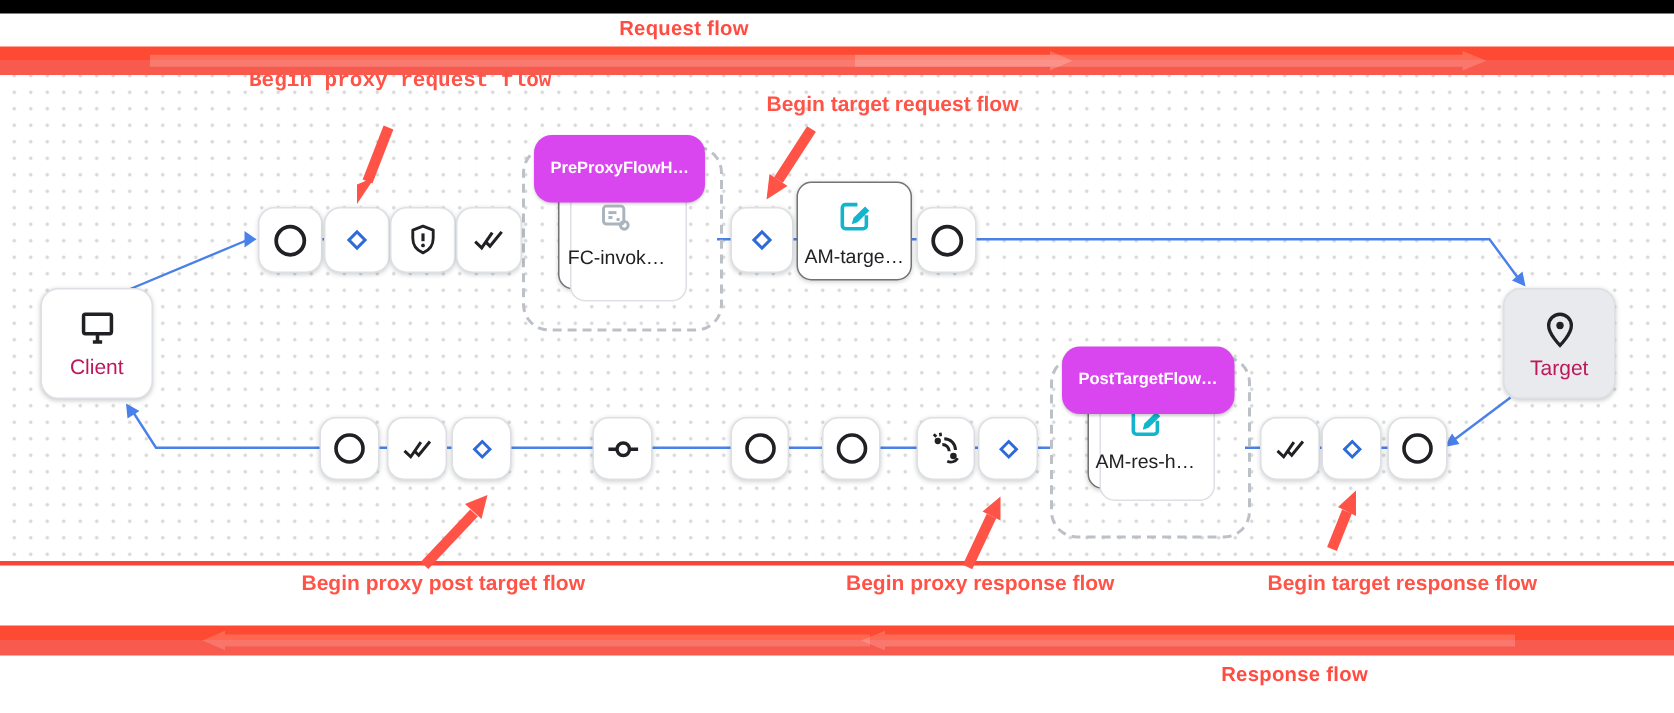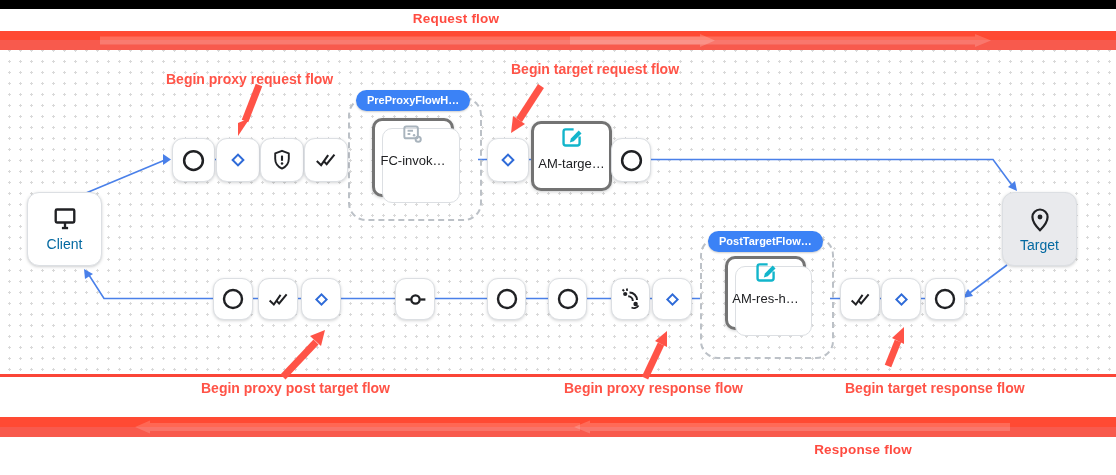--- a/index.html
+++ b/index.html
@@ -20,31 +20,31 @@
         background-image:radial-gradient(#d9d9d9 1.1px, transparent 1.4px);
         background-size:11px 11px;background-position:4px 6px;}
 
   
   .node{position:absolute;background:#fff;border:1px solid #dcdfe3;border-radius:11px;
         box-shadow:0 1px 3px rgba(60,64,67,.22);display:flex;align-items:center;
         justify-content:center;}
   .endpoint{position:absolute;width:73px;height:72px;background:#fff;border:1px solid #dcdfe3;
         border-radius:12px;box-shadow:0 1px 3px rgba(60,64,67,.25);display:flex;
         flex-direction:column;align-items:center;justify-content:center;gap:3px;}
-  .endpoint .lbl{font-size:14px;color:#0369a1;}
+  .endpoint .lbl{font-size:14px;color:#be185d;}
   .endpoint.gray{background:#e9eaed;}
-  .policy-card{position:absolute;background:#fff;border:3px solid #737373;border-radius:10px;
+  .policy-card{position:absolute;background:#fff;border:1px solid #737373;border-radius:10px;
         box-shadow:0 1px 3px rgba(60,64,67,.25);display:flex;flex-direction:column;
-        align-items:center;gap:6px;}
+        align-items:center;justify-content:center;gap:6px;}
   .policy-card .lbl{font-size:13px;color:#202124;white-space:nowrap;}
   .stack::before{content:"";position:absolute;left:7px;top:7px;width:100%;height:100%;
         background:#fff;border:1px solid #dcdfe3;border-radius:10px;z-index:-1;}
   .dashed-box{position:absolute;border:2px dashed #bcc1c7;border-radius:18px;}
-  .hook-badge{position:absolute;background:#3b82f6;color:#fff;font-size:11px;font-weight:bold;
-        padding:4px 11px;border-radius:12px;white-space:nowrap;box-shadow:0 1px 2px rgba(0,0,0,.2);
+  .hook-badge{position:absolute;background:#d946ef;color:#fff;font-size:11px;font-weight:bold;
+        padding:16px 11px;border-radius:12px;white-space:nowrap;box-shadow:0 1px 2px rgba(0,0,0,.2);
         line-height:13px;}
 
   .red-label{position:absolute;color:#ff5347;font-size:14px;font-weight:bold;white-space:nowrap;}
 
   svg.overlay{position:absolute;left:0;top:0;pointer-events:none;}
   .z0{z-index:0}.z1{z-index:1}.z2{z-index:2}.z3{z-index:3}.z4{z-index:4}.z5{z-index:5}
 </style>
 </head>
 <body>
 
@@ -246,21 +246,21 @@
         <line x1="645" y1="378" x2="661" y2="344"></line>
         <polygon points="667,331 667,347 655,341" stroke="none"></polygon>
       </g>
       <g>
         <line x1="888" y1="366" x2="898" y2="341"></line>
         <polygon points="904,327 904,344 892,338" stroke="none"></polygon>
       </g>
     </g>
   </svg>
 
-  <div class="red-label z5" style="left:166px;top:71px;">Begin proxy request flow</div>
+  <div class="red-label z5" style="left:166px;top:46px;font-family:Liberation Mono, monospace;">Begin proxy request flow</div>
   <div class="red-label z5" style="left:511px;top:61px;">Begin target request flow</div>
   <div class="red-label z5" style="left:201px;top:380px;">Begin proxy post target flow</div>
   <div class="red-label z5" style="left:564px;top:380px;">Begin proxy response flow</div>
   <div class="red-label z5" style="left:845px;top:380px;">Begin target response flow</div>
 
   <div class="abs red-bar" style="top:417px;height:20px;">
     <svg width="1116" height="20">
       <path d="M1010,6 H590 V3.5 L574,10 L590,16.5 V14 H1010 Z" fill="rgba(255,255,255,0.18)"></path>
       <path d="M580,6 H150 V3.5 L135,10 L150,16.5 V14 H580 Z" fill="rgba(255,255,255,0.16)"></path>
     </svg>

